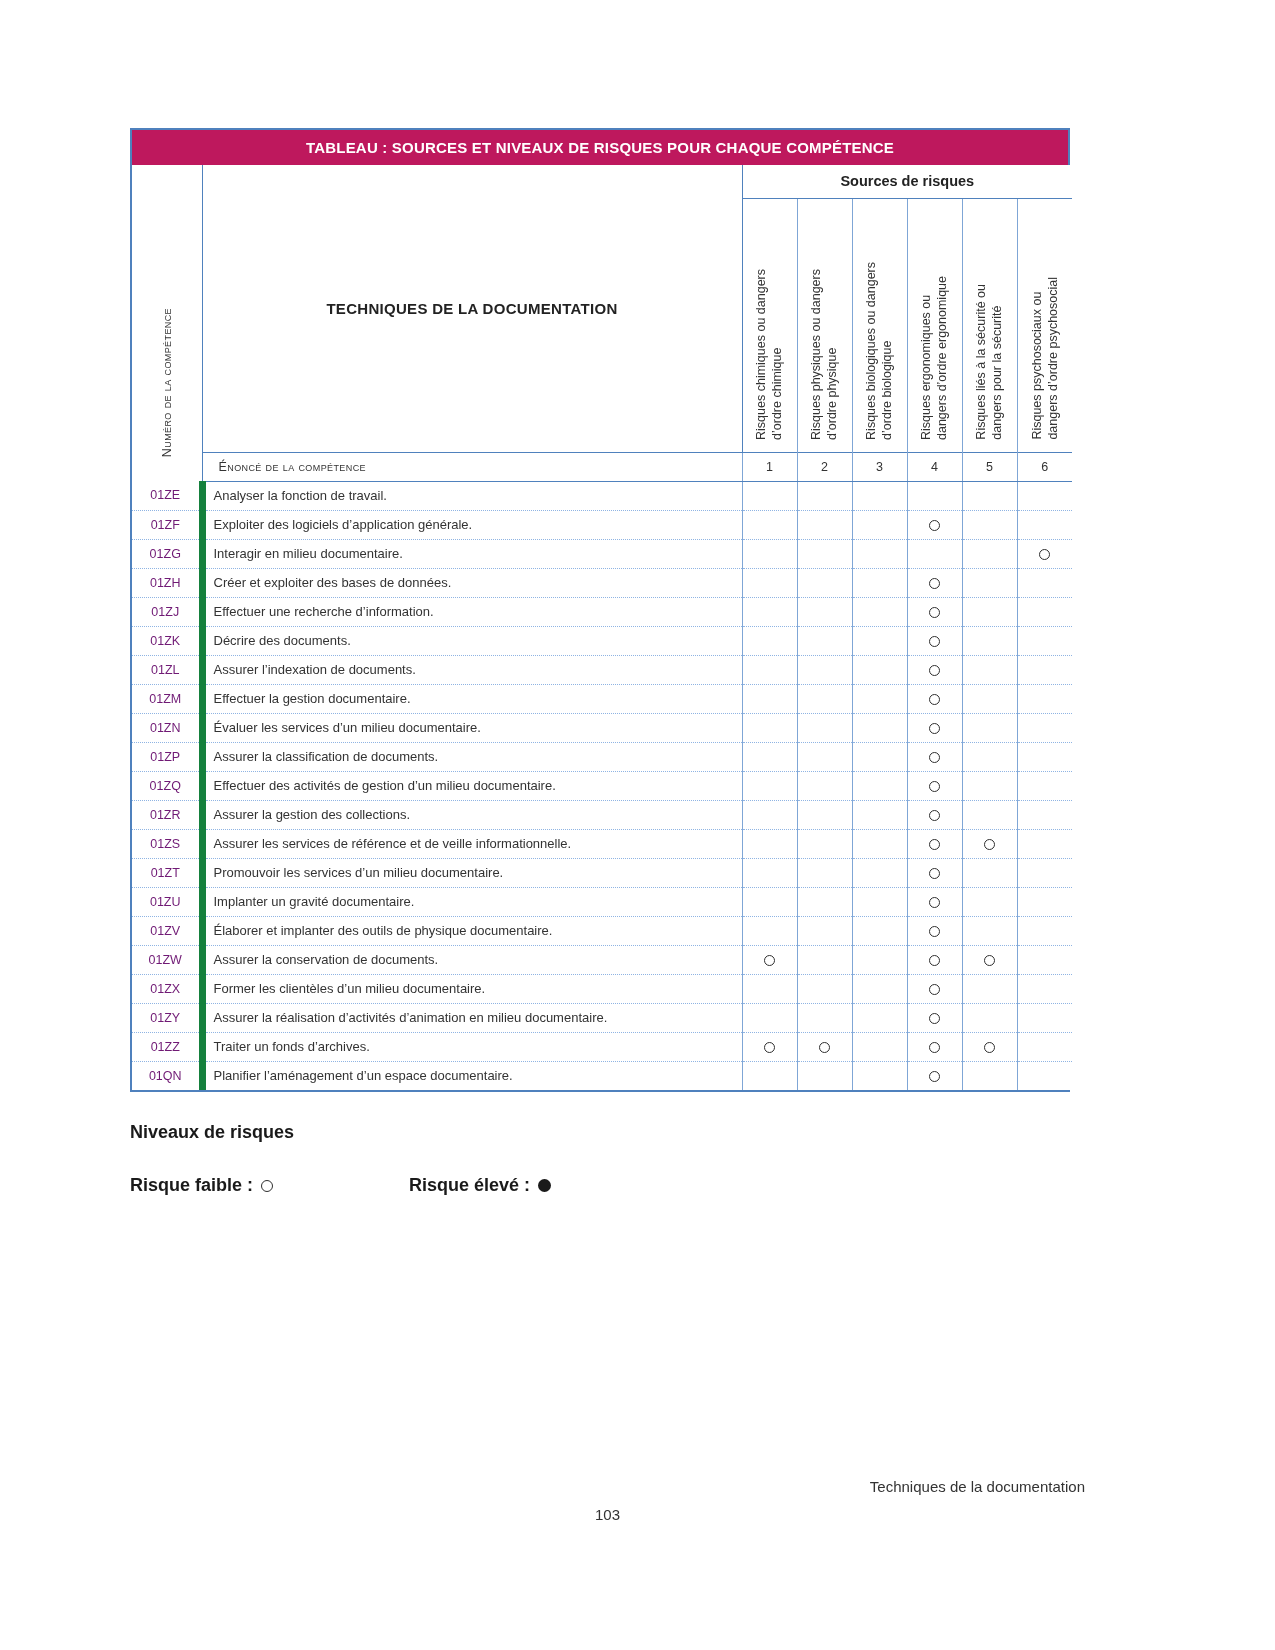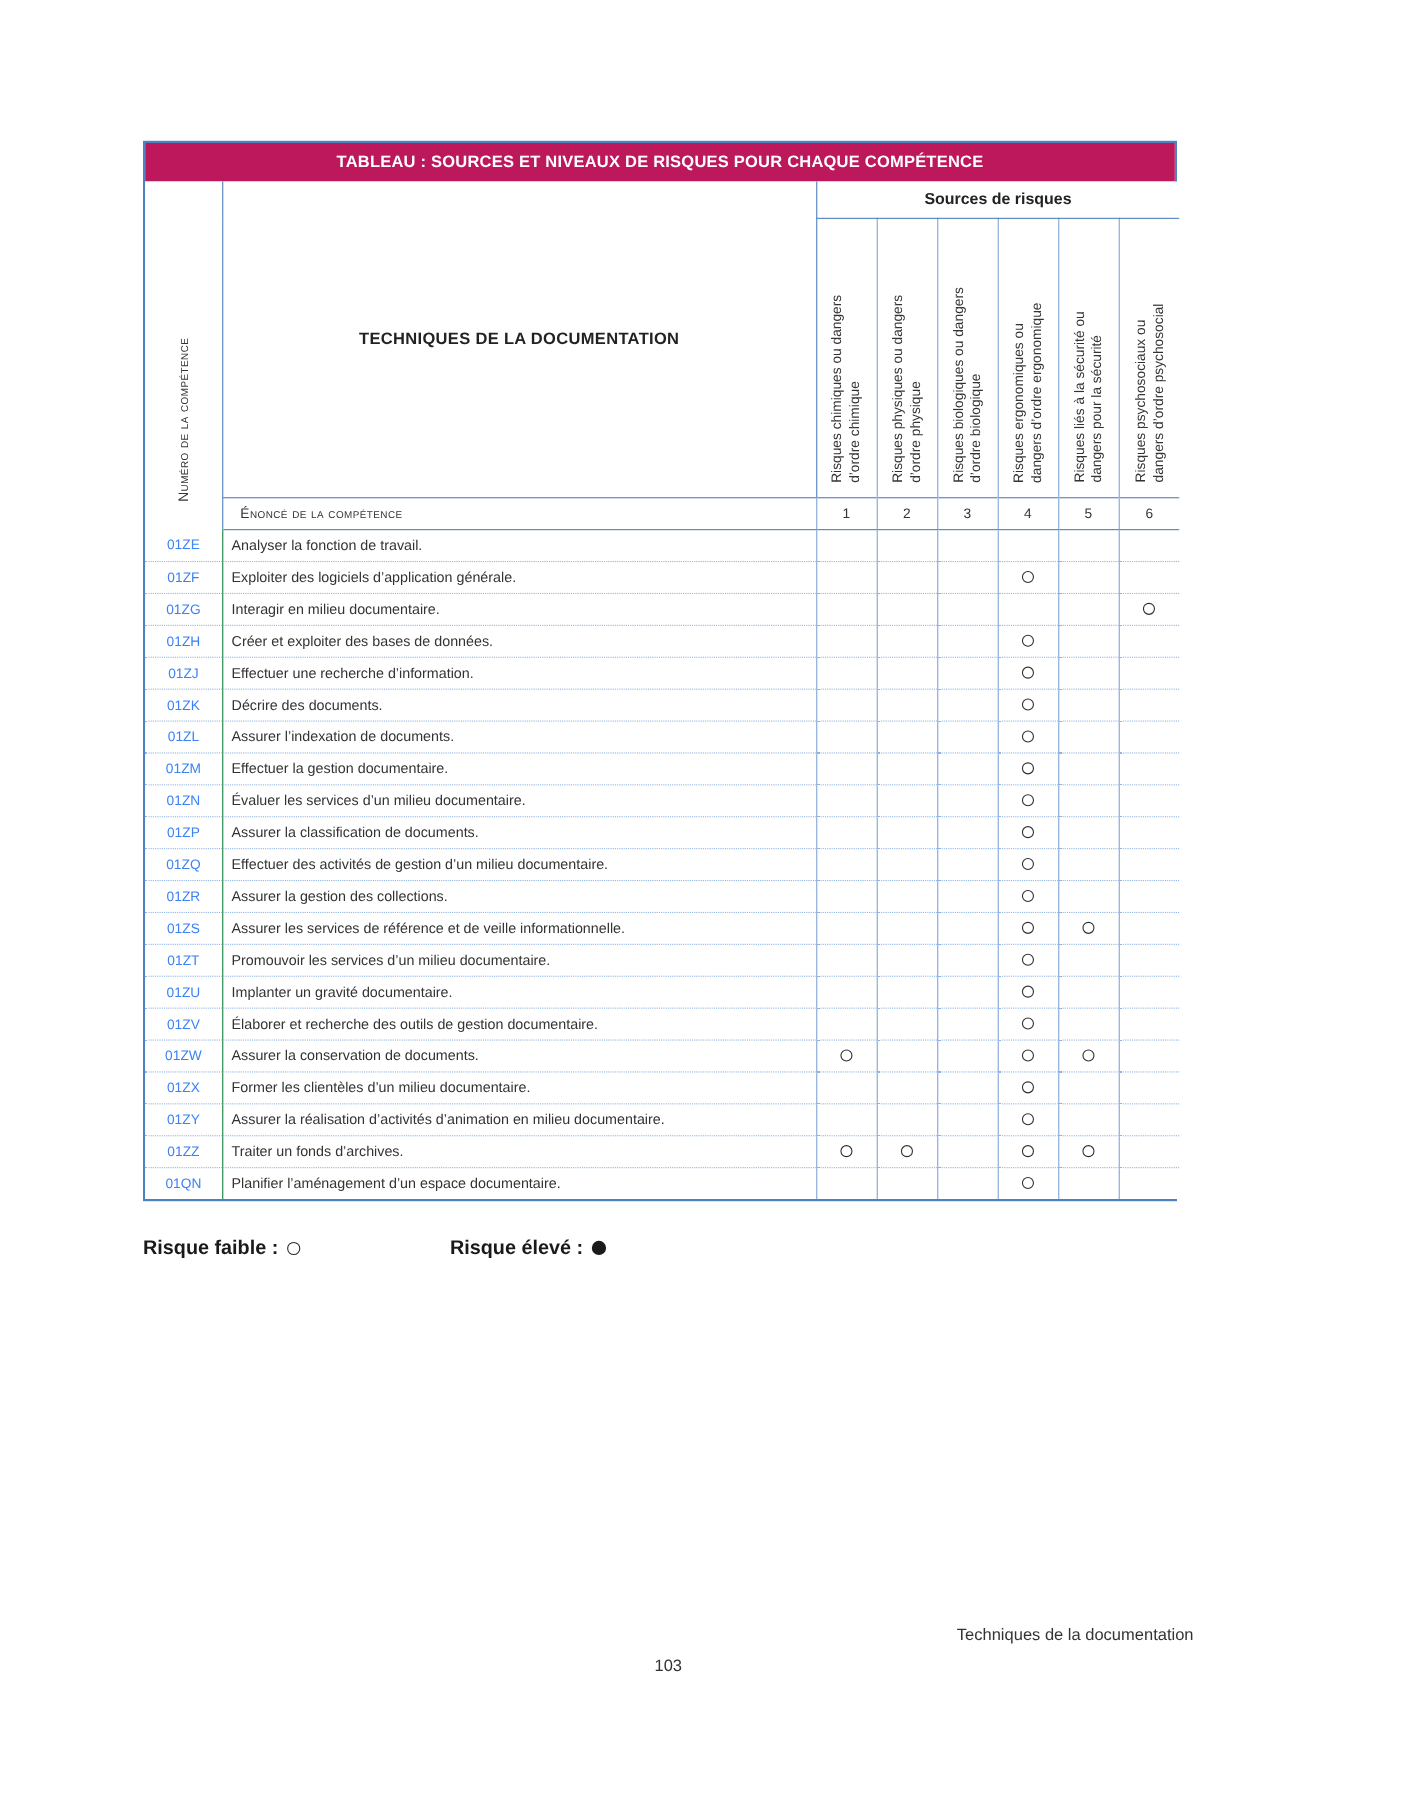--- a/index.html
+++ b/index.html
@@ -108,22 +108,22 @@
     text-align: center;
     font-size: 12.5px;
     color: #333333;
   }
 
   tbody tr { height: 29px; }
   tbody tr + tr td { border-top: 1px dotted #8fb4e3; }
   .code-cell {
     text-align: center;
     font-size: 12.5px;
-    color: #3b82f6;
-    border-right: 1px solid #15803d;
+    color: #701a75;
+    border-right: 7px solid #15803d;
   }
   .label-cell {
     padding-left: 8px;
     font-size: 13px;
     color: #333333;
   }
   .mark-cell { text-align: center; }
 
   .open-circle {
     display: inline-block;
@@ -387,21 +387,21 @@
               <td class="label-cell">Implanter un gravité documentaire.</td>
               <td class="mark-cell rcol"></td>
               <td class="mark-cell rcol"></td>
               <td class="mark-cell rcol"></td>
               <td class="mark-cell rcol"><span class="open-circle"></span></td>
               <td class="mark-cell rcol"></td>
               <td class="mark-cell rcol"></td>
             </tr>
             <tr>
               <td class="code-cell">01ZV</td>
-              <td class="label-cell">Élaborer et recherche des outils de gestion documentaire.</td>
+              <td class="label-cell">Élaborer et implanter des outils de physique documentaire.</td>
               <td class="mark-cell rcol"></td>
               <td class="mark-cell rcol"></td>
               <td class="mark-cell rcol"></td>
               <td class="mark-cell rcol"><span class="open-circle"></span></td>
               <td class="mark-cell rcol"></td>
               <td class="mark-cell rcol"></td>
             </tr>
             <tr>
               <td class="code-cell">01ZW</td>
               <td class="label-cell">Assurer la conservation de documents.</td>
@@ -449,20 +449,21 @@
               <td class="mark-cell rcol"></td>
               <td class="mark-cell rcol"></td>
               <td class="mark-cell rcol"><span class="open-circle"></span></td>
               <td class="mark-cell rcol"></td>
               <td class="mark-cell rcol"></td>
             </tr>
           </tbody>
       </table>
     </div>
 
+    <div class="levels-heading">Niveaux de risques</div>
 
     <div class="legend-row">
       <div class="legend-item">
         <span>Risque faible :</span>
         <span class="open-circle"></span>
       </div>
       <div class="legend-item legend-high">
         <span>Risque élevé :</span>
         <span class="filled-circle"></span>
       </div>

